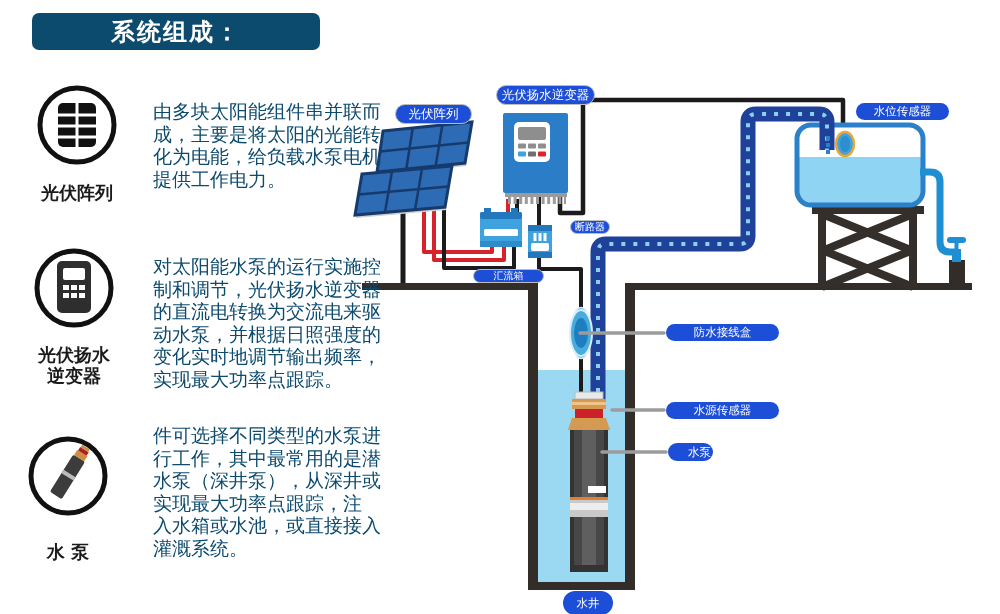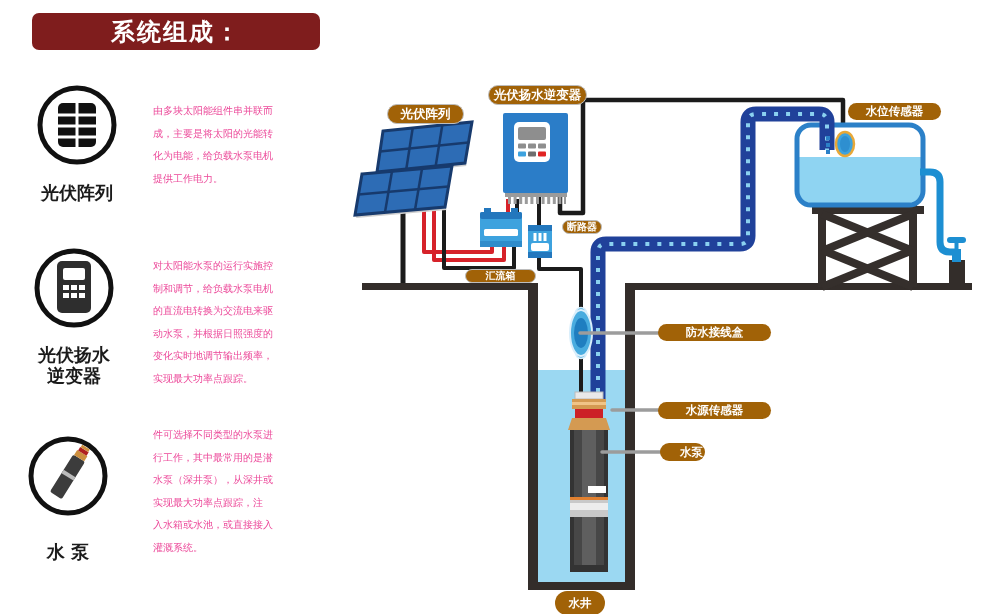--- a/index.html
+++ b/index.html
@@ -1,28 +1,28 @@
 <!DOCTYPE html>
 <html><head>
 <meta charset="utf-8">
 <style>
   html,body{margin:0;padding:0;}
   body{width:1000px;height:614px;position:relative;background:#ffffff;overflow:hidden;
        font-family:"DejaVu Sans","Liberation Sans",sans-serif;}
   .abs{position:absolute;}
-  .title-box{position:absolute;left:32px;top:13px;width:288px;height:37px;background:#7f1d1d;
+  .title-box{position:absolute;left:32px;top:13px;width:288px;height:37px;background:#0c4a6e;
              border-radius:7px;color:#fff;font-size:24px;font-weight:bold;letter-spacing:2px;
              display:flex;align-items:center;justify-content:center;}
   .sec-label{position:absolute;font-weight:bold;color:#1b1b1b;text-align:center;
              font-size:18px;line-height:21px;white-space:pre-line;}
-  .para{position:absolute;color:#ec4899;font-size:10px;line-height:22.5px;}
+  .para{position:absolute;color:#0c4a6e;font-size:19px;line-height:22.5px;}
   .para div{white-space:nowrap;}
-  .pill{position:absolute;background:#a16207;color:#fff;border-radius:12px;font-weight:bold;
+  .pill{position:absolute;background:#1d4ed8;color:#fff;border-radius:12px;font-weight:normal;
         display:flex;align-items:center;justify-content:center;white-space:nowrap;
-        box-sizing:border-box;}
+        box-sizing:border-box;margin-left:8px;}
   .pill-light{border:1.5px solid #bdbdbd;}
   svg{display:block;}
 </style>
 </head>
 <body>
 
 <svg class="abs" style="left:0;top:0;" width="1000" height="614" viewBox="0 0 1000 614">
   <defs>
     <clipPath id="tankclip">
         <rect x="799" y="127" width="122" height="76" rx="12"></rect>
@@ -211,21 +211,21 @@
   <rect x="38" y="38" width="6" height="5" fill="#ffffff"></rect>
   <rect x="46" y="38" width="6" height="5" fill="#ffffff"></rect>
   <rect x="30" y="46" width="6" height="5" fill="#ffffff"></rect>
   <rect x="38" y="46" width="6" height="5" fill="#ffffff"></rect>
   <rect x="46" y="46" width="6" height="5" fill="#ffffff"></rect>
 </svg>
 <div class="sec-label" style="left:14px;top:344px;width:120px;">光伏扬水
 逆变器</div>
 <div class="para" style="left:153px;top:255px;width:190px;">
   <div>对太阳能水泵的运行实施控</div>
-  <div>制和调节，给负载水泵电机</div>
+  <div>制和调节，光伏扬水逆变器</div>
   <div>的直流电转换为交流电来驱</div>
   <div>动水泵，并根据日照强度的</div>
   <div>变化实时地调节输出频率，</div>
   <div>实现最大功率点跟踪。</div>
 </div>
 
 <svg class="abs" style="left:27px;top:435px;" width="82" height="82" viewBox="0 0 82 82">
   <circle cx="41" cy="41" r="37" fill="#ffffff" stroke="#111111" stroke-width="5"></circle>
   <g transform="rotate(32 41 41)">
     <rect x="34" y="20" width="14" height="44" rx="2" fill="#3c3c3c"></rect>

